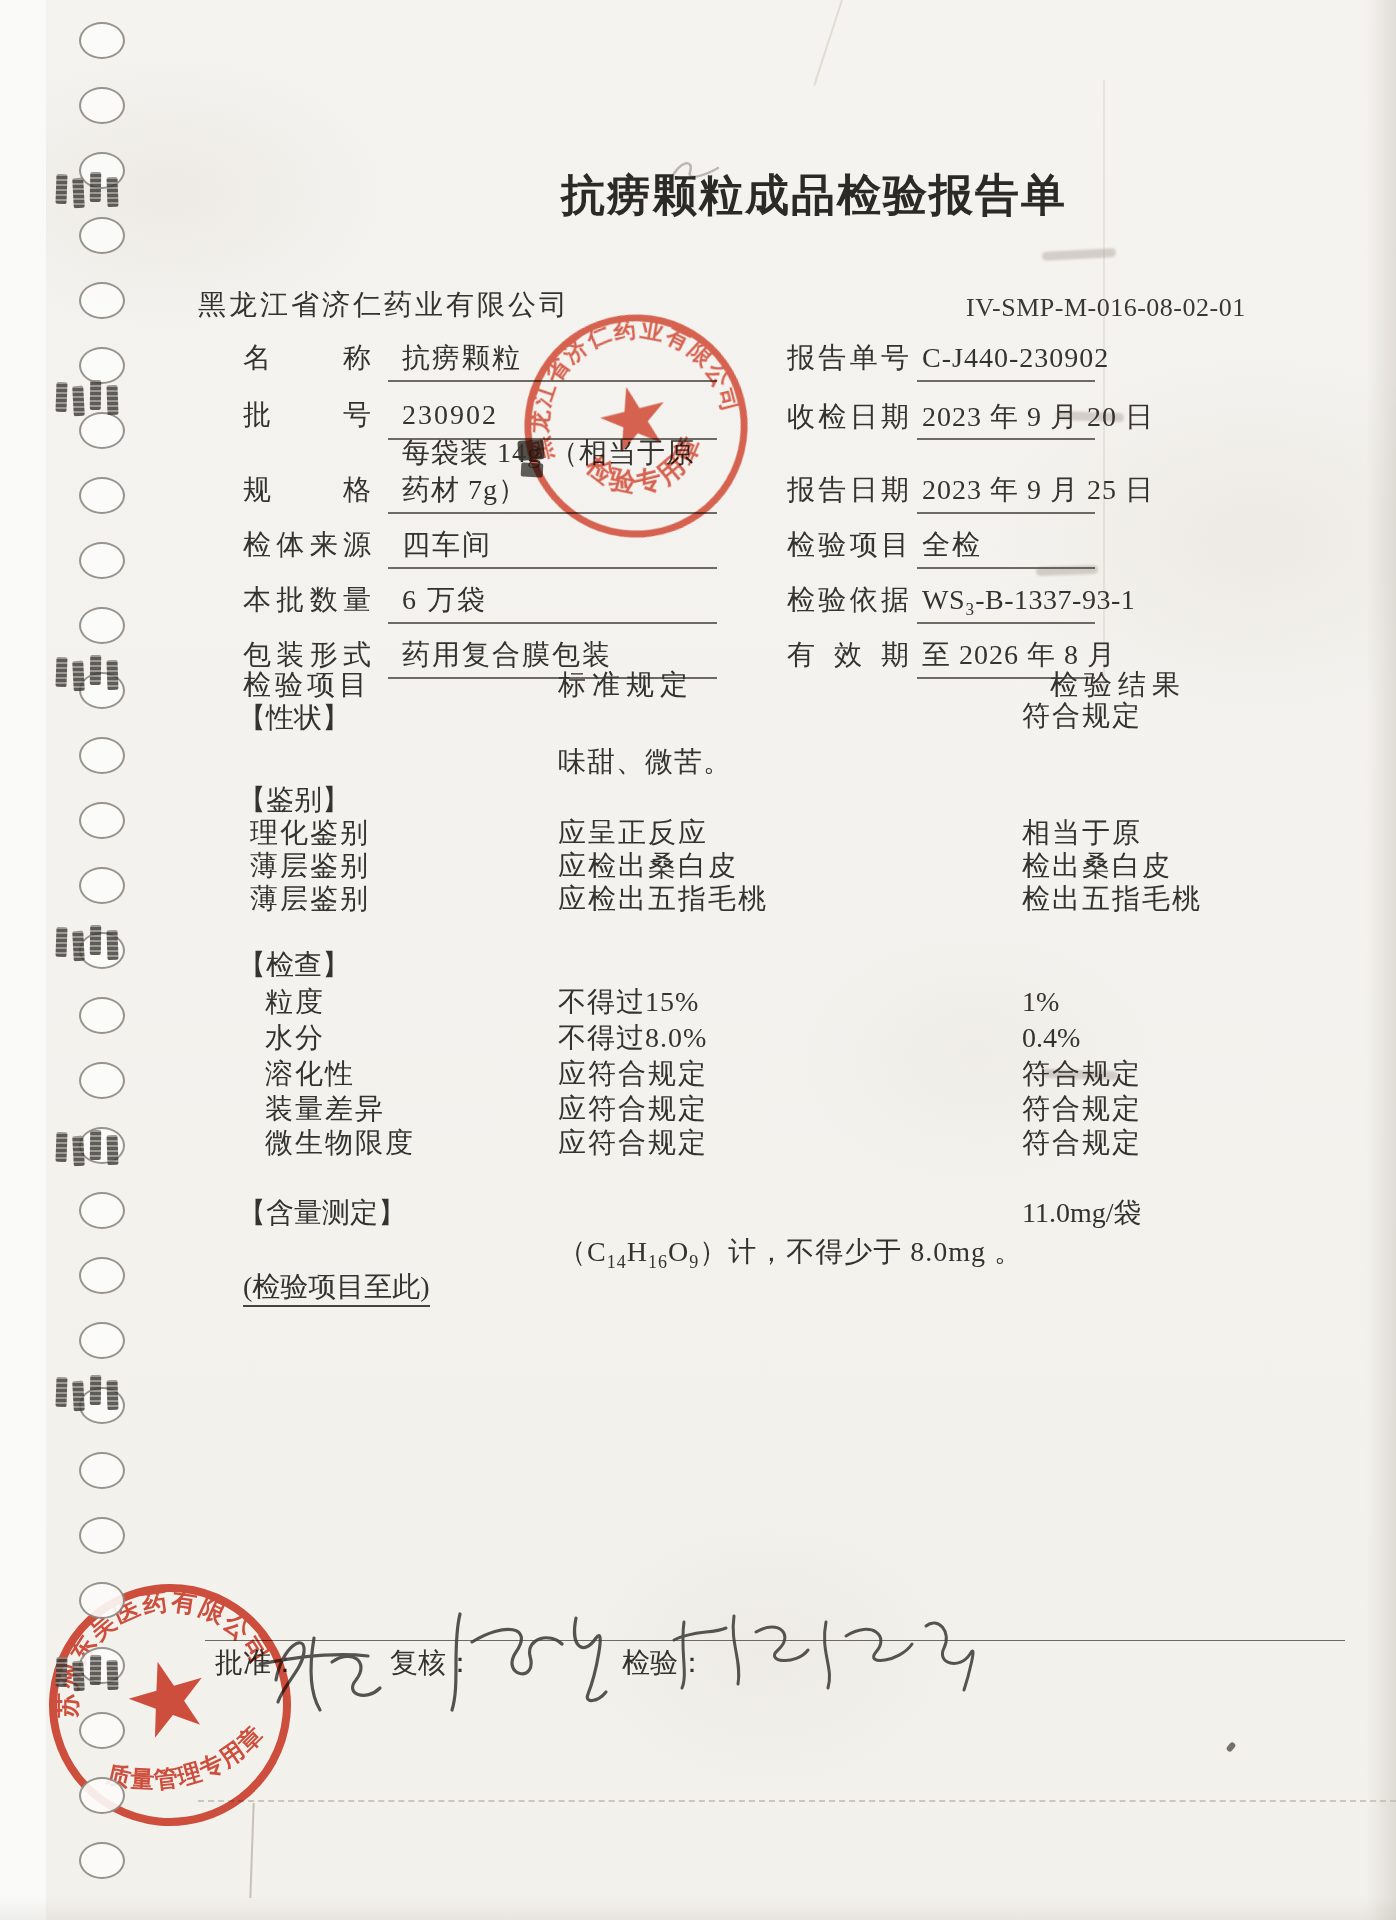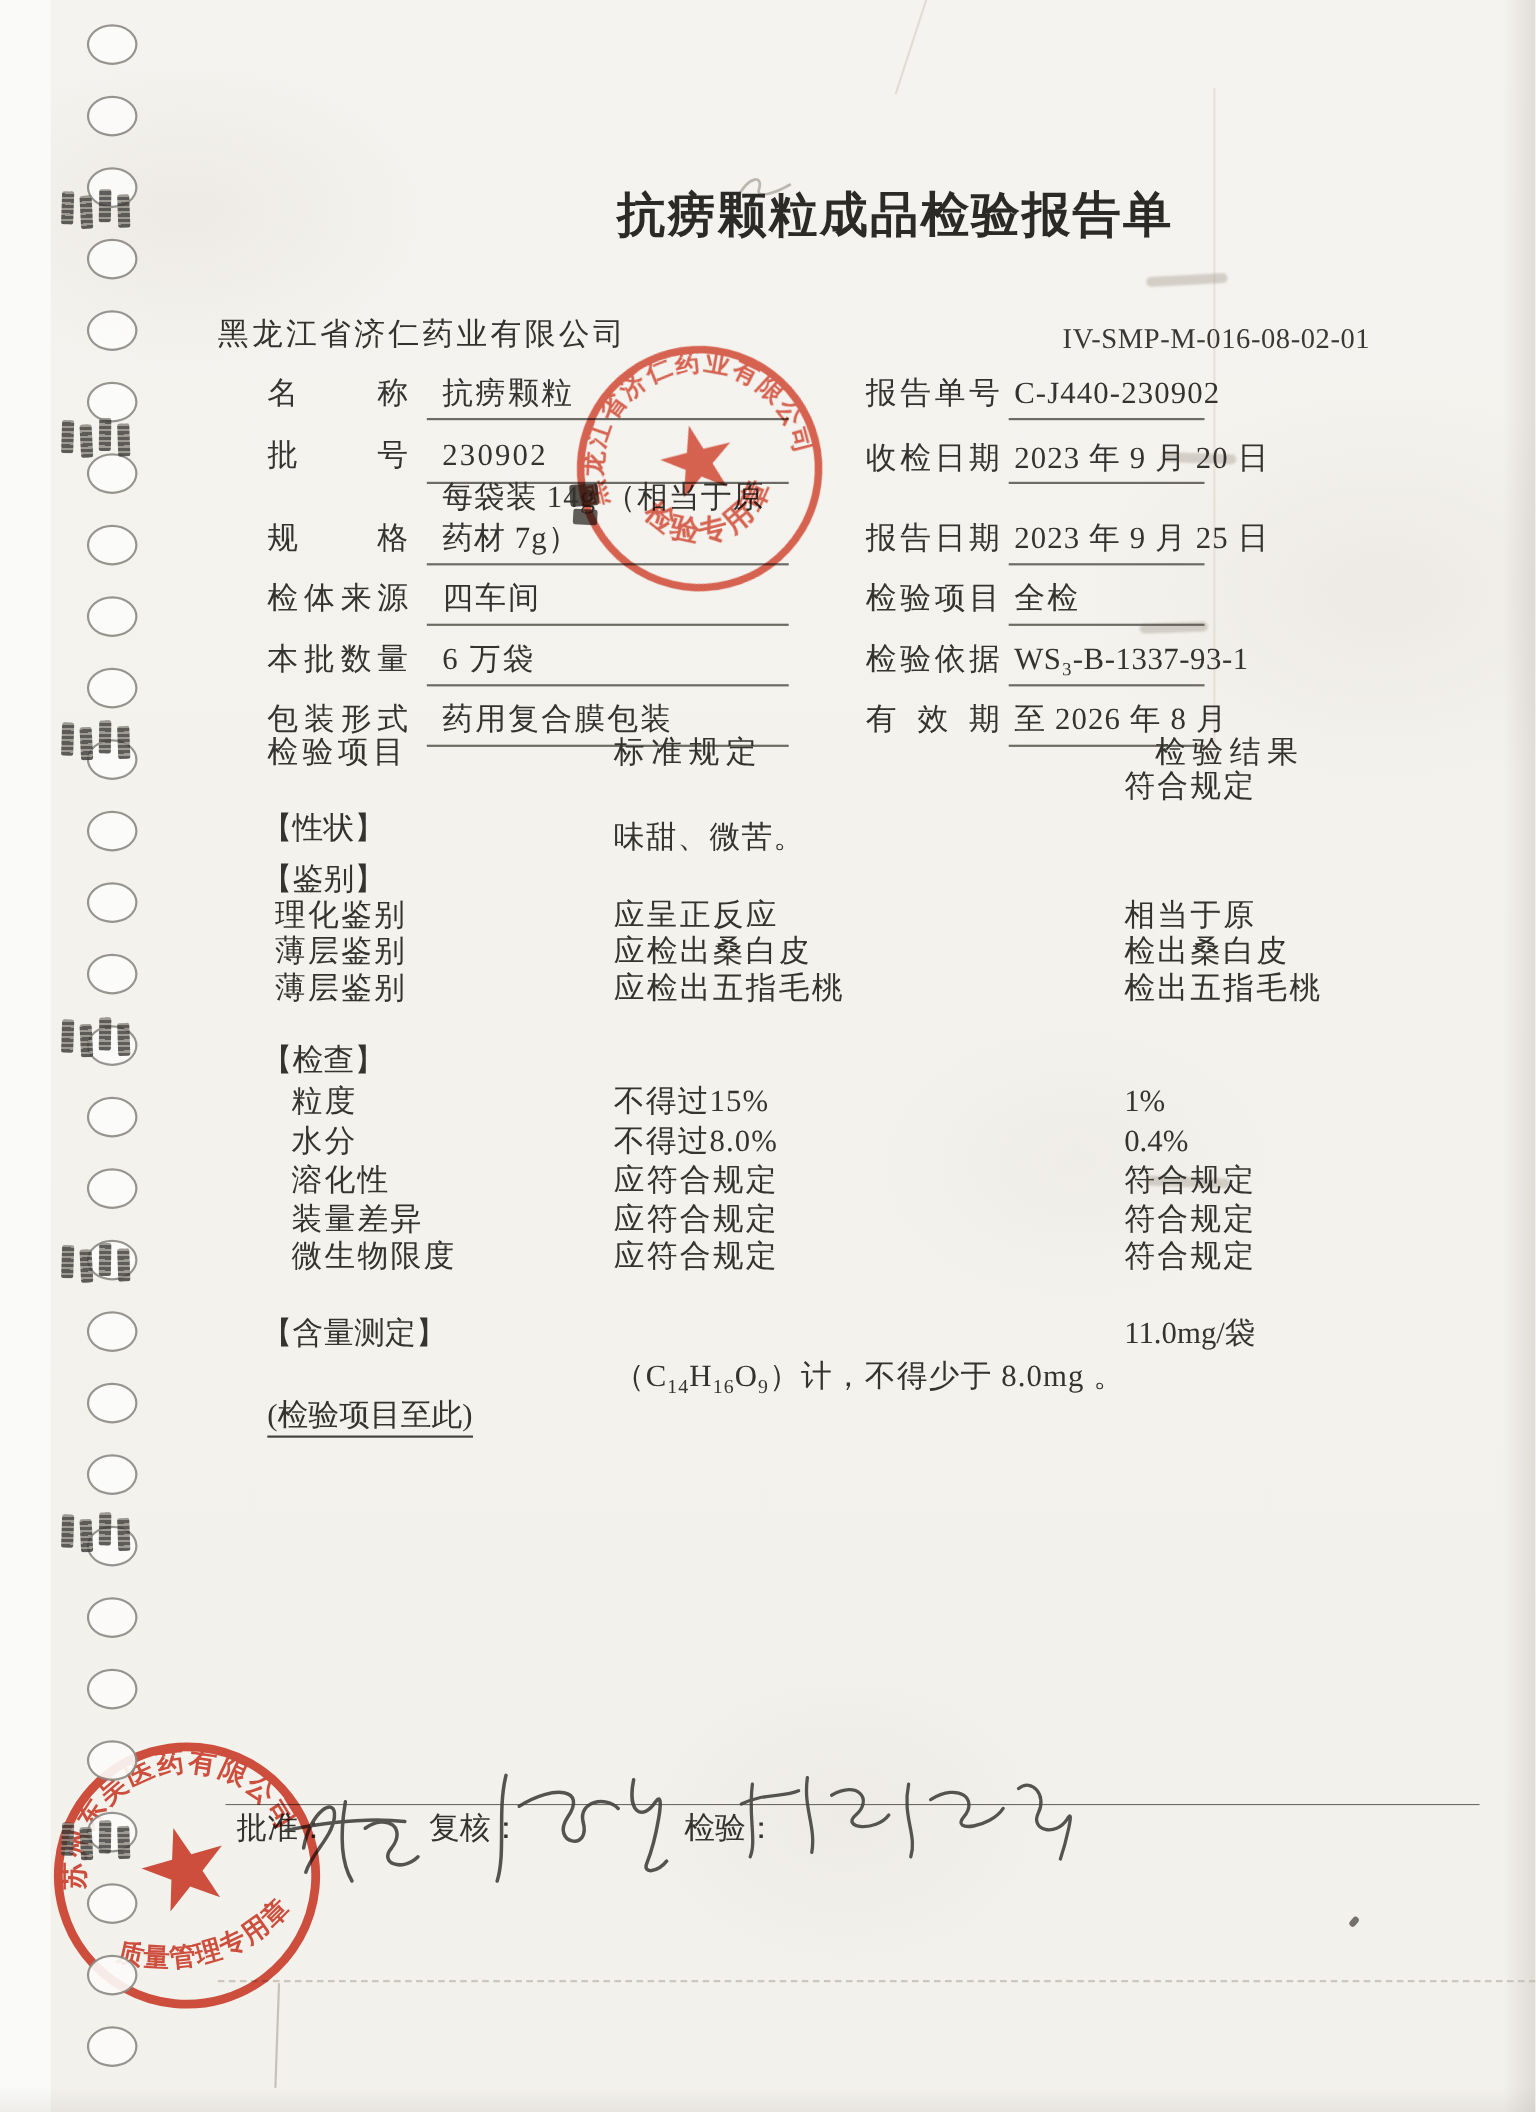--- a/index.html
+++ b/index.html
@@ -106,21 +106,21 @@
   <div class="ul" style="left:917px;top:622px;width:178px;"></div>
 
   <div class="abs t" style="left:787px;top:638px;"><span class="lblj wR">有效期</span></div>
   <div class="abs t" style="left:922px;top:638px;letter-spacing:1px;">至 2026 年 8 月</div>
   <div class="ul" style="left:917px;top:677px;width:178px;"></div>
 
   <div class="abs t" style="left:243px;top:668px;letter-spacing:4px;">检验项目</div>
   <div class="abs t" style="left:558px;top:668px;letter-spacing:6px;">标准规定</div>
   <div class="abs t" style="left:1050px;top:668px;letter-spacing:6px;">检验结果</div>
 
-  <div class="abs t" style="left:238px;top:701px;margin-top:36px;">【性状】</div>
+  <div class="abs t" style="left:238px;top:701px;">【性状】</div>
   <div class="abs t" style="left:1022px;top:699px;letter-spacing:2px;">符合规定</div>
   <div class="abs t" style="left:558px;top:745px;letter-spacing:1px;">味甜、微苦。</div>
 
   <div class="abs t" style="left:238px;top:783px;">【鉴别】</div>
 
   <div class="abs t" style="left:250px;top:816px;letter-spacing:2px;">理化鉴别</div>
   <div class="abs t" style="left:558px;top:816px;letter-spacing:2px;">应呈正反应</div>
   <div class="abs t" style="left:1022px;top:816px;letter-spacing:2px;">相当于原</div>
 
   <div class="abs t" style="left:250px;top:849px;letter-spacing:2px;">薄层鉴别</div>

